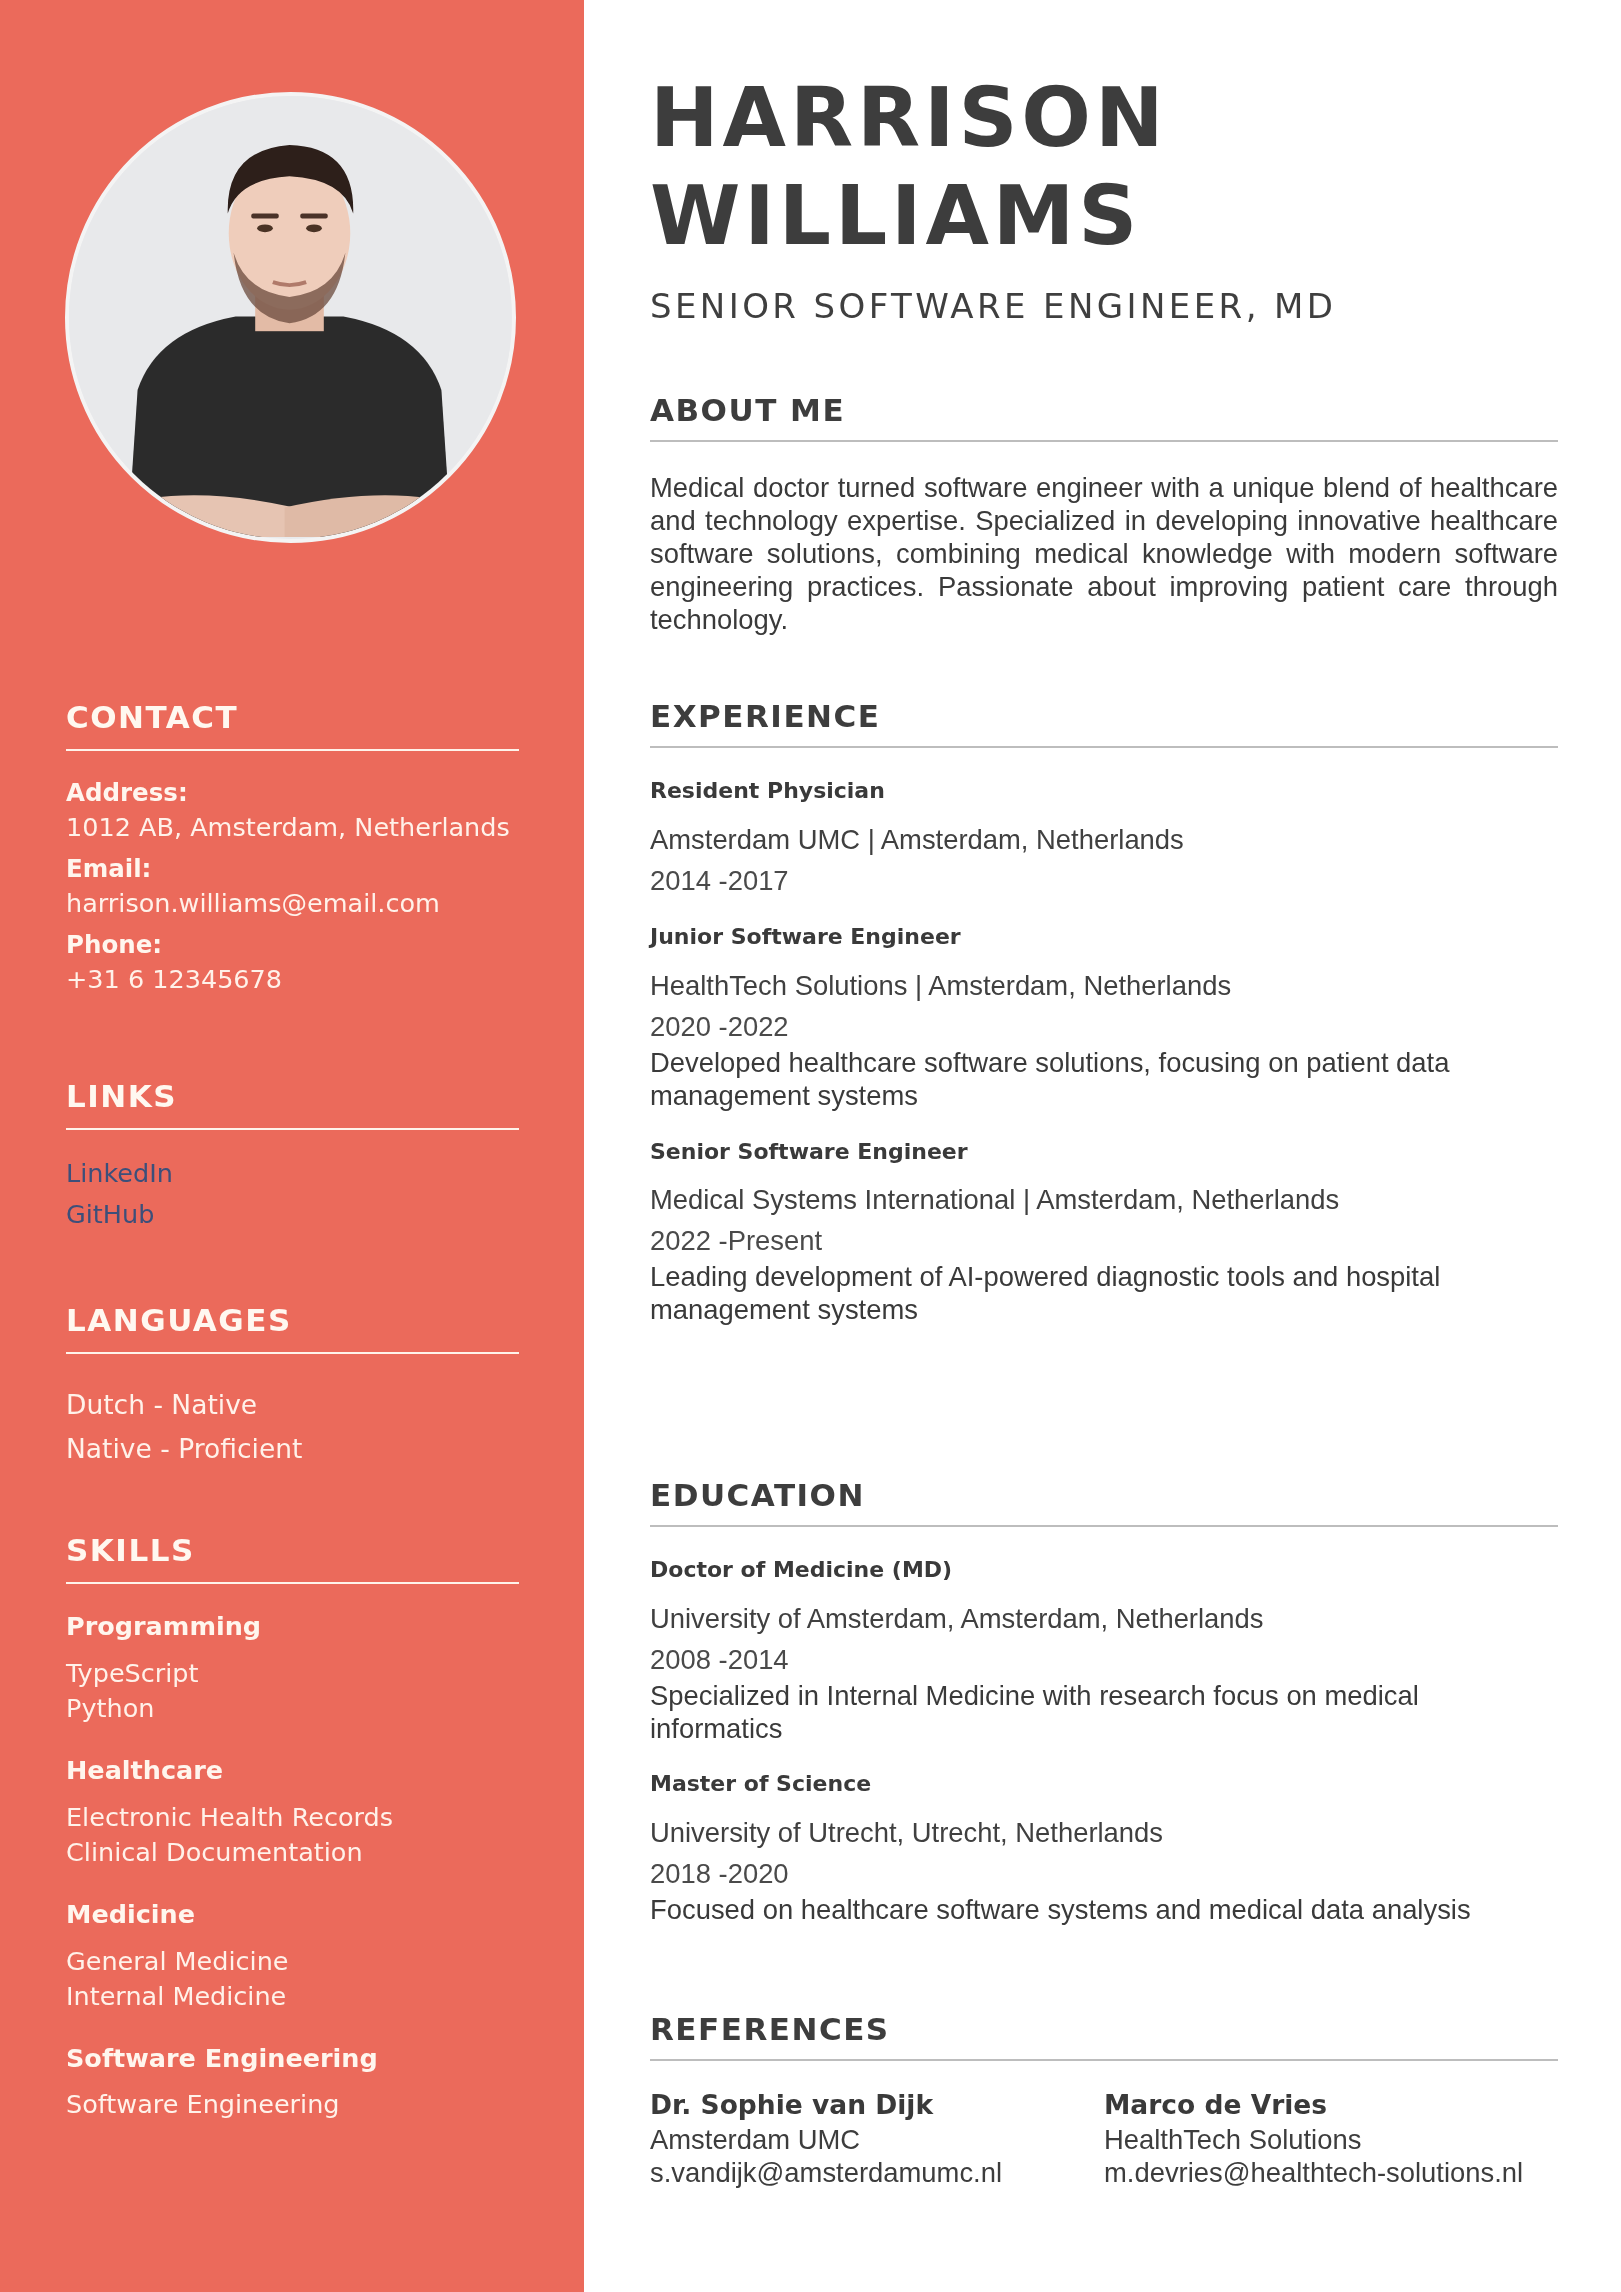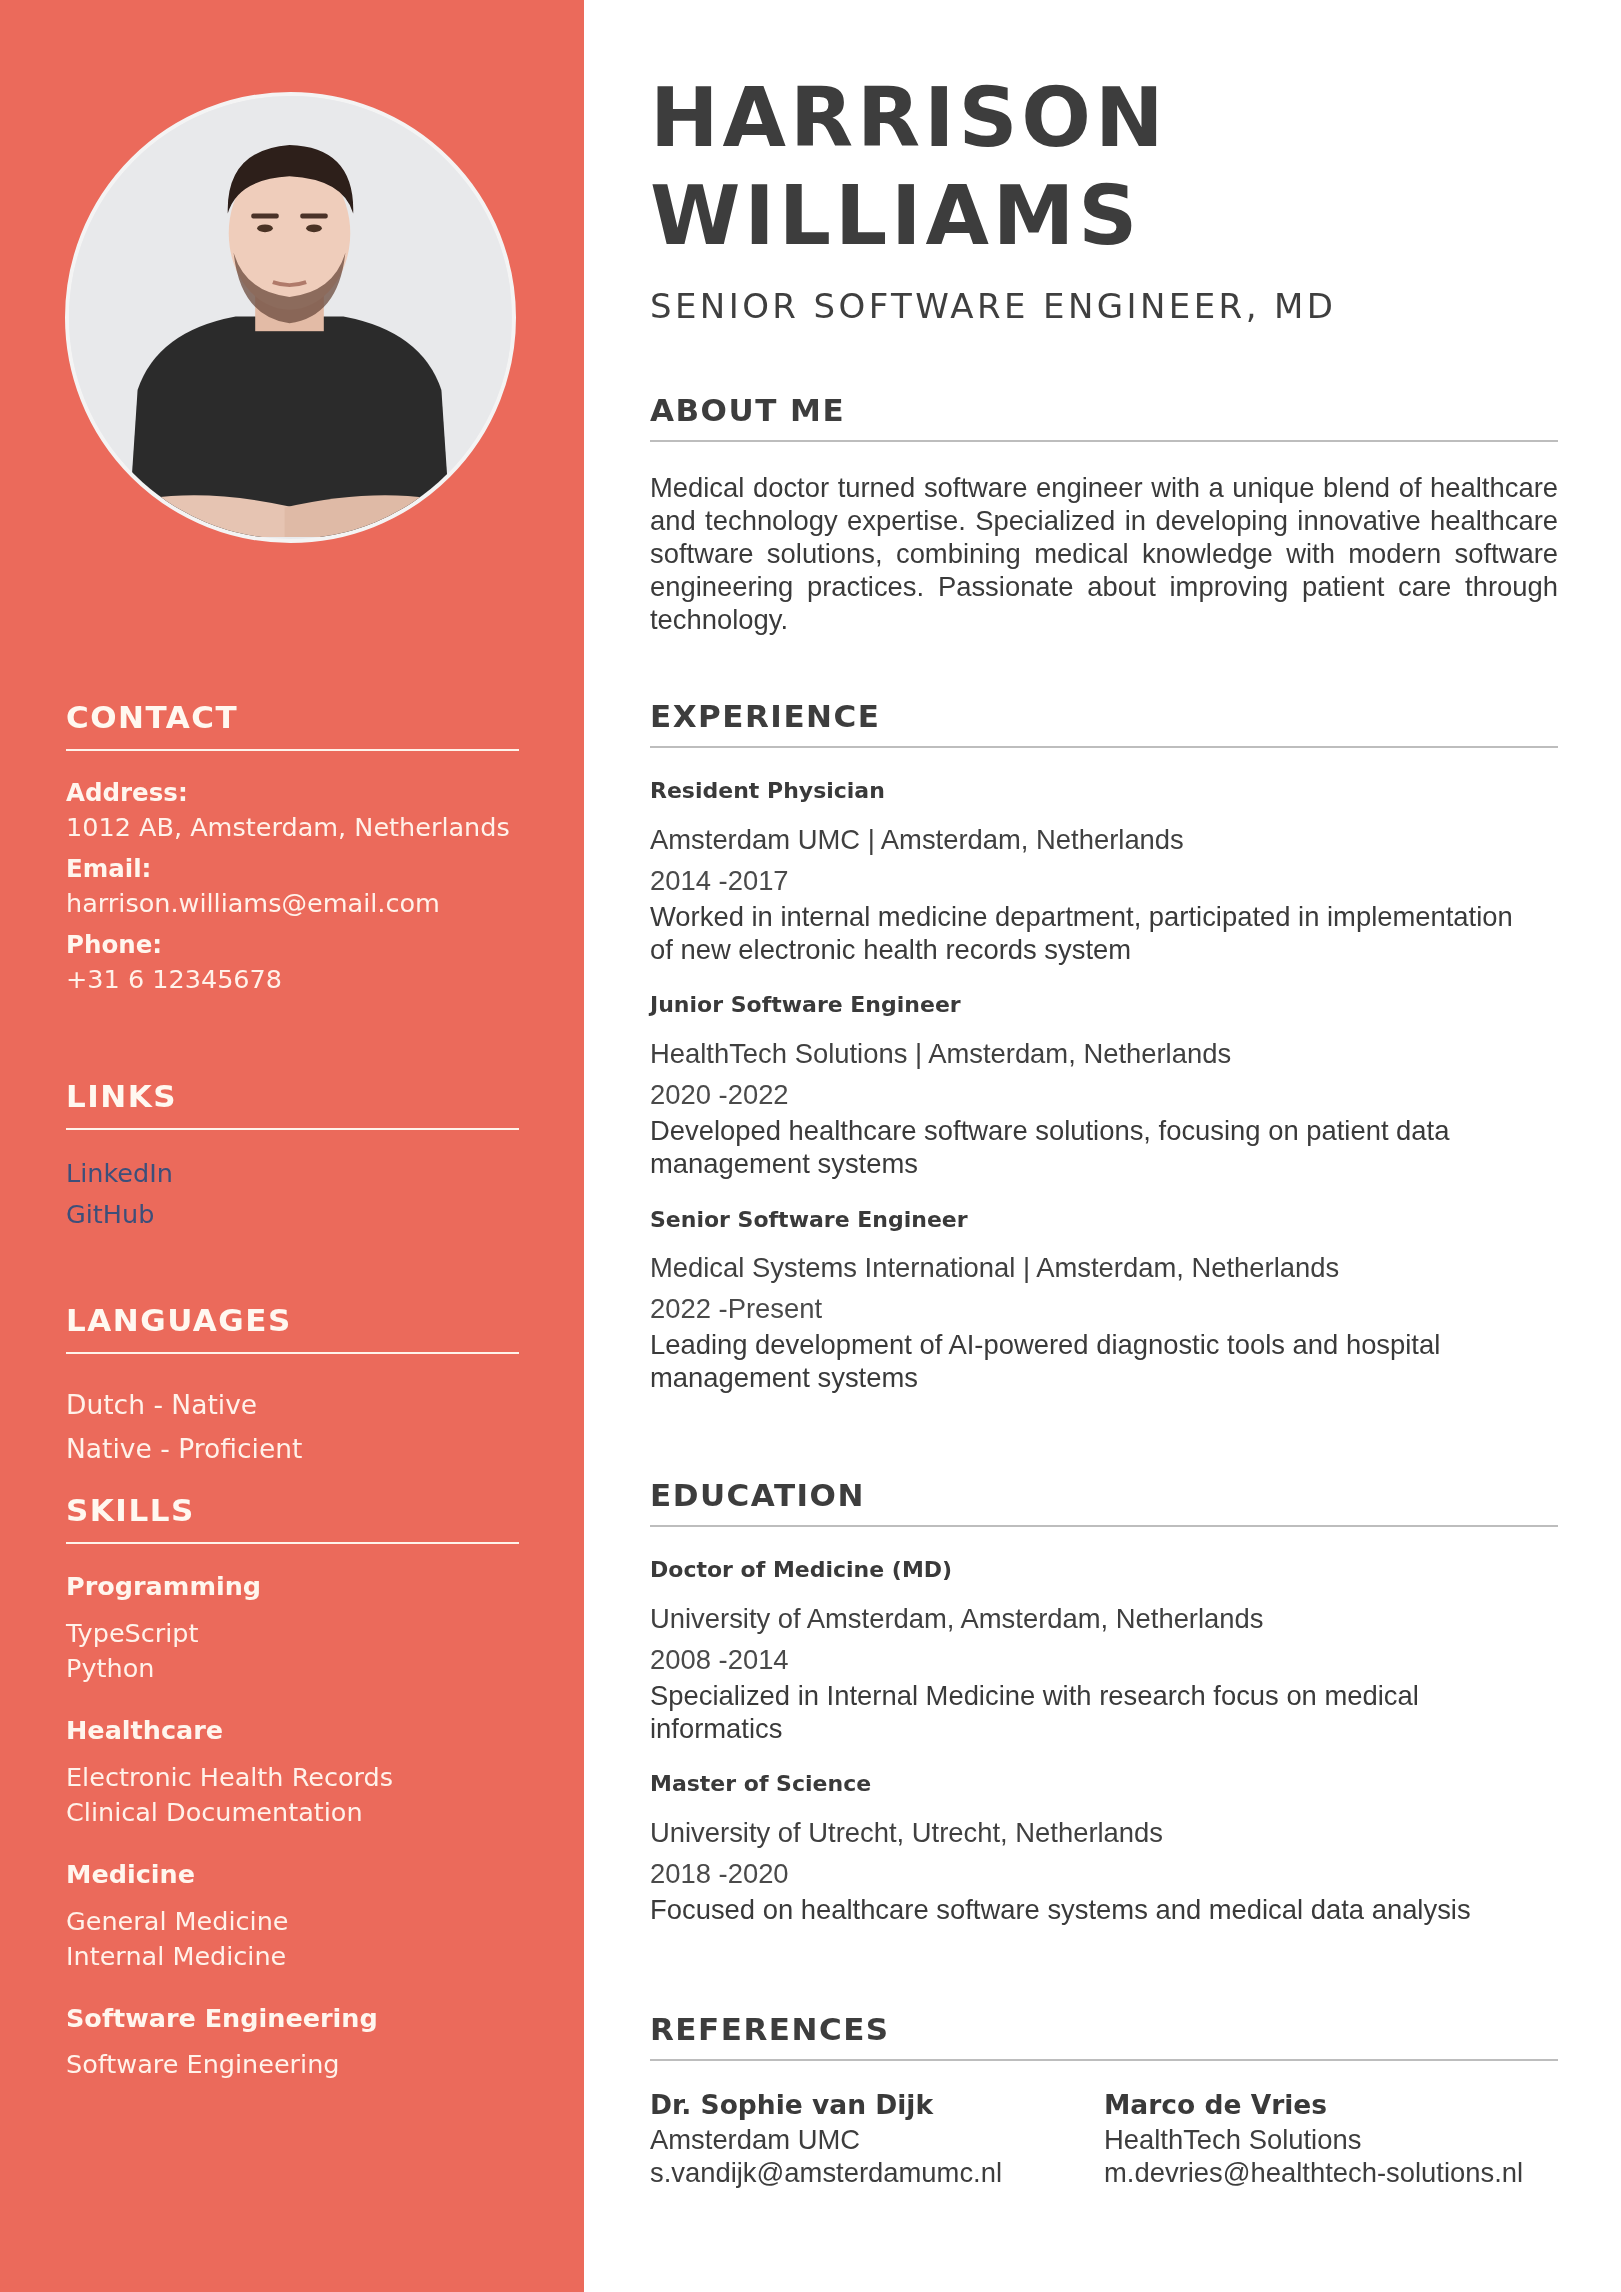--- a/index.html
+++ b/index.html
@@ -128,21 +128,21 @@
   </section>
 
   <section class="side-section" style="top:1302px;">
     <h2 class="side-title">LANGUAGES</h2>
     <div style="margin-top:29px;">
       <div class="lang">Dutch - Native</div>
       <div class="lang">Native - Proficient</div>
     </div>
   </section>
 
-  <section class="side-section" style="top:1492px;">
+  <section class="side-section" style="top:1532px;">
     <h2 class="side-title">SKILLS</h2>
 
     <div class="skill-cat first">Programming</div>
     <div class="skill-items">
       <div class="skill-item">TypeScript</div>
       <div class="skill-item">Python</div>
     </div>
 
     <div class="skill-cat">Healthcare</div>
     <div class="skill-items">
@@ -175,21 +175,20 @@
     <p class="about-text">Medical doctor turned software engineer with a unique blend of healthcare and technology expertise. Specialized in developing innovative healthcare software solutions, combining medical knowledge with modern software engineering practices. Passionate about improving patient care through technology.</p>
   </section>
 
   <section class="section" style="top:698px;">
     <h2 class="section-title">EXPERIENCE</h2>
 
     <div class="entry first">
       <div class="entry-title">Resident Physician</div>
       <div class="entry-org">Amsterdam UMC | Amsterdam, Netherlands</div>
       <div class="entry-date">2014 -2017</div>
-      <div class="entry-desc">Worked in internal medicine department, participated in implementation of new electronic health records system</div>
     </div>
     <div class="entry">
       <div class="entry-title">Junior Software Engineer</div>
       <div class="entry-org">HealthTech Solutions | Amsterdam, Netherlands</div>
       <div class="entry-date">2020 -2022</div>
       <div class="entry-desc">Developed healthcare software solutions, focusing on patient data management systems</div>
     </div>
     <div class="entry">
       <div class="entry-title">Senior Software Engineer</div>
       <div class="entry-org">Medical Systems International | Amsterdam, Netherlands</div>

